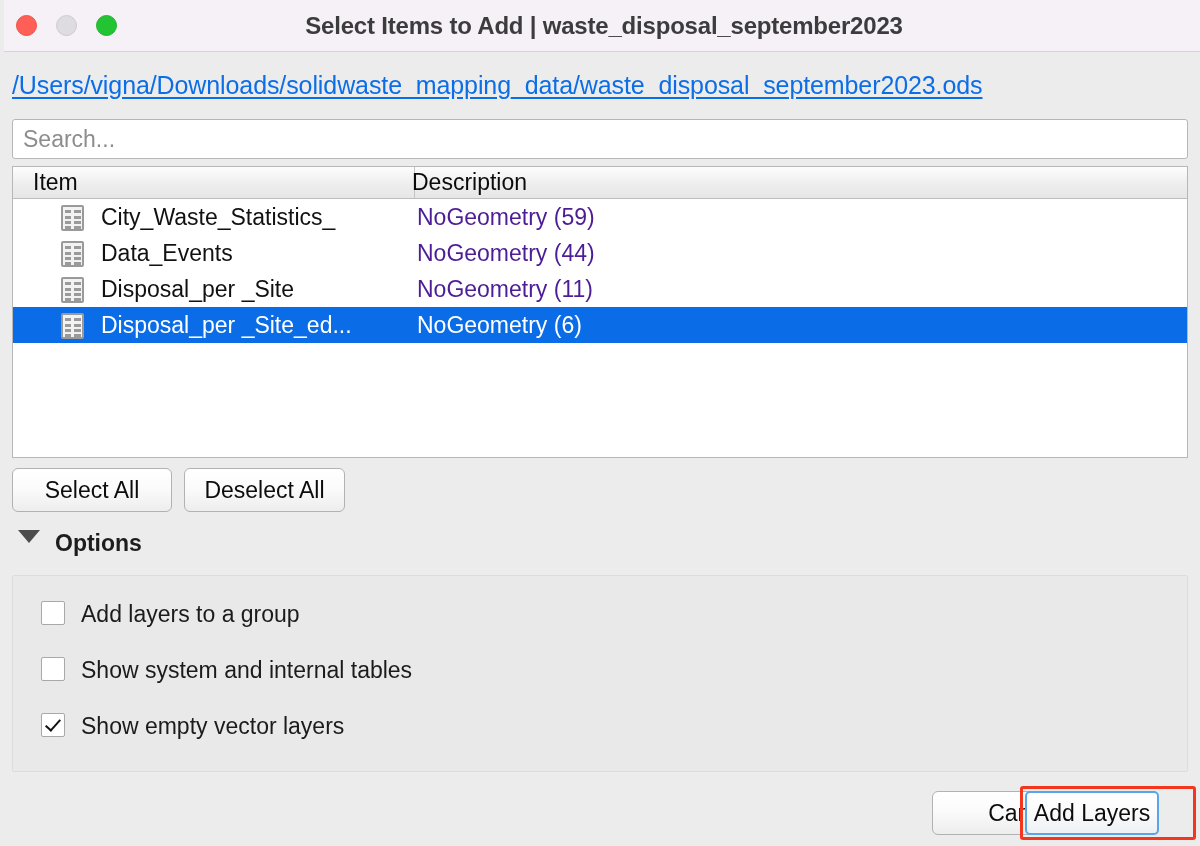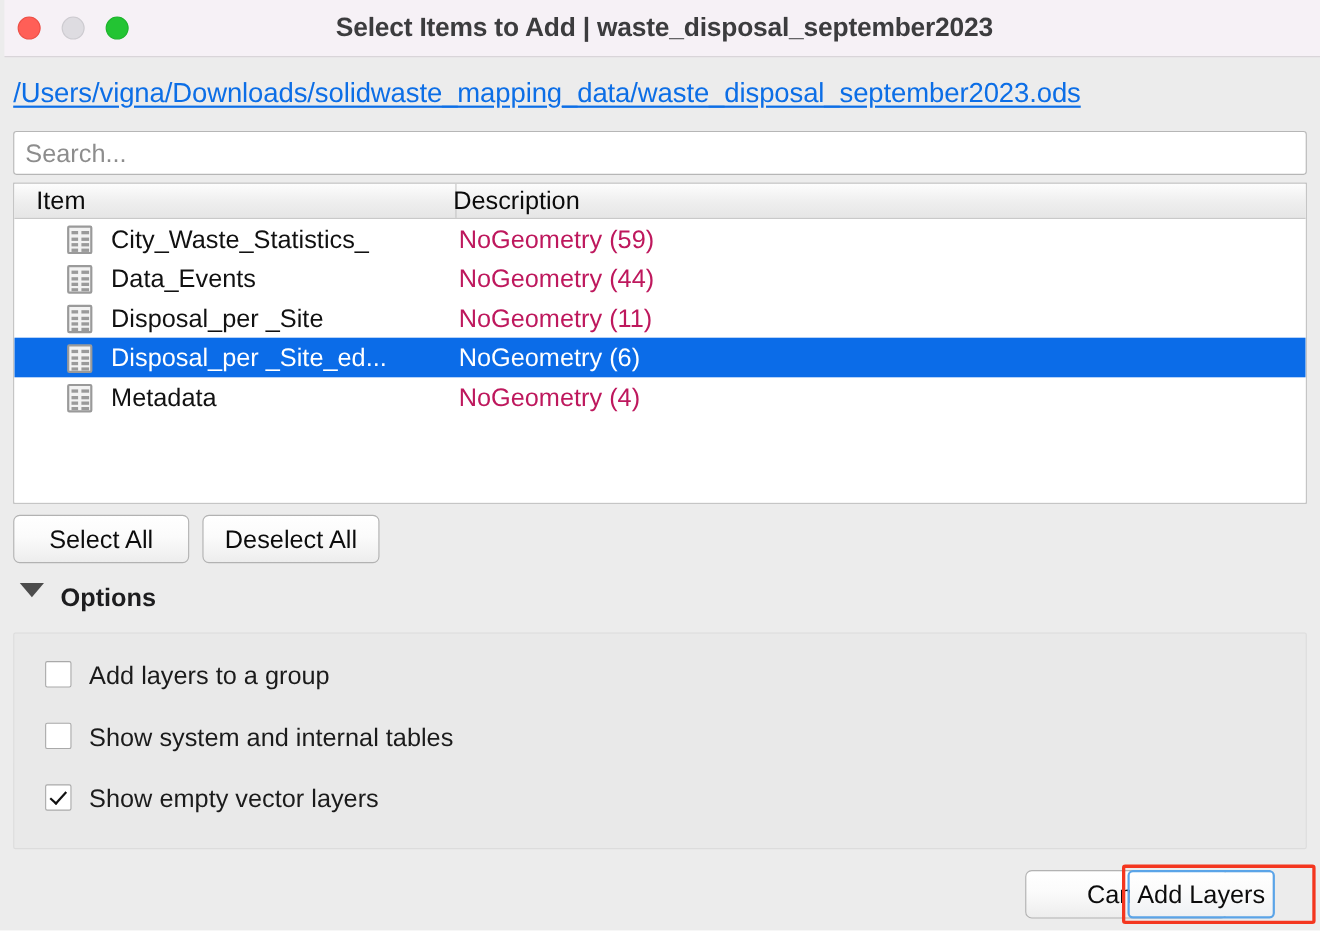--- a/index.html
+++ b/index.html
@@ -168,21 +168,21 @@
     white-space: nowrap;
     overflow: hidden;
   }
   .row-desc {
     position: absolute;
     left: 404px;
     top: 0;
     height: 36px;
     line-height: 36px;
     font-size: 23px;
-    color: #be185d;
+    color: #4c1d95;
     white-space: nowrap;
   }
   .row.selected .row-name,
   .row.selected .row-desc { color: #ffffff; }
 
   
   .push-btn {
     position: absolute;
     box-sizing: border-box;
     background: linear-gradient(to bottom, #ffffff 0%, #fbfbfb 45%, #ededed 100%);
@@ -377,34 +377,20 @@
             <i class="b r1"></i>
           <i class="a r2"></i>
             <i class="b r2"></i>
           <i class="a r3"></i>
             <i class="b r3"></i>
         </span>
         <span class="row-name">Disposal_per _Site_ed...</span>
         <span class="row-desc">NoGeometry (6)</span>
       </div>
 
-      <div class="row">
-        <span class="row-icon">
-          <i class="a r0"></i>
-            <i class="b r0"></i>
-          <i class="a r1"></i>
-            <i class="b r1"></i>
-          <i class="a r2"></i>
-            <i class="b r2"></i>
-          <i class="a r3"></i>
-            <i class="b r3"></i>
-        </span>
-        <span class="row-name">Metadata</span>
-        <span class="row-desc">NoGeometry (4)</span>
-      </div>
 
     </div>
   </div>
 
   <button class="push-btn" id="btn-select-all">Select All</button>
   <button class="push-btn" id="btn-deselect-all">Deselect All</button>
 
   <div id="options-header">
     <span id="options-arrow"></span>
     <span id="options-label">Options</span>

